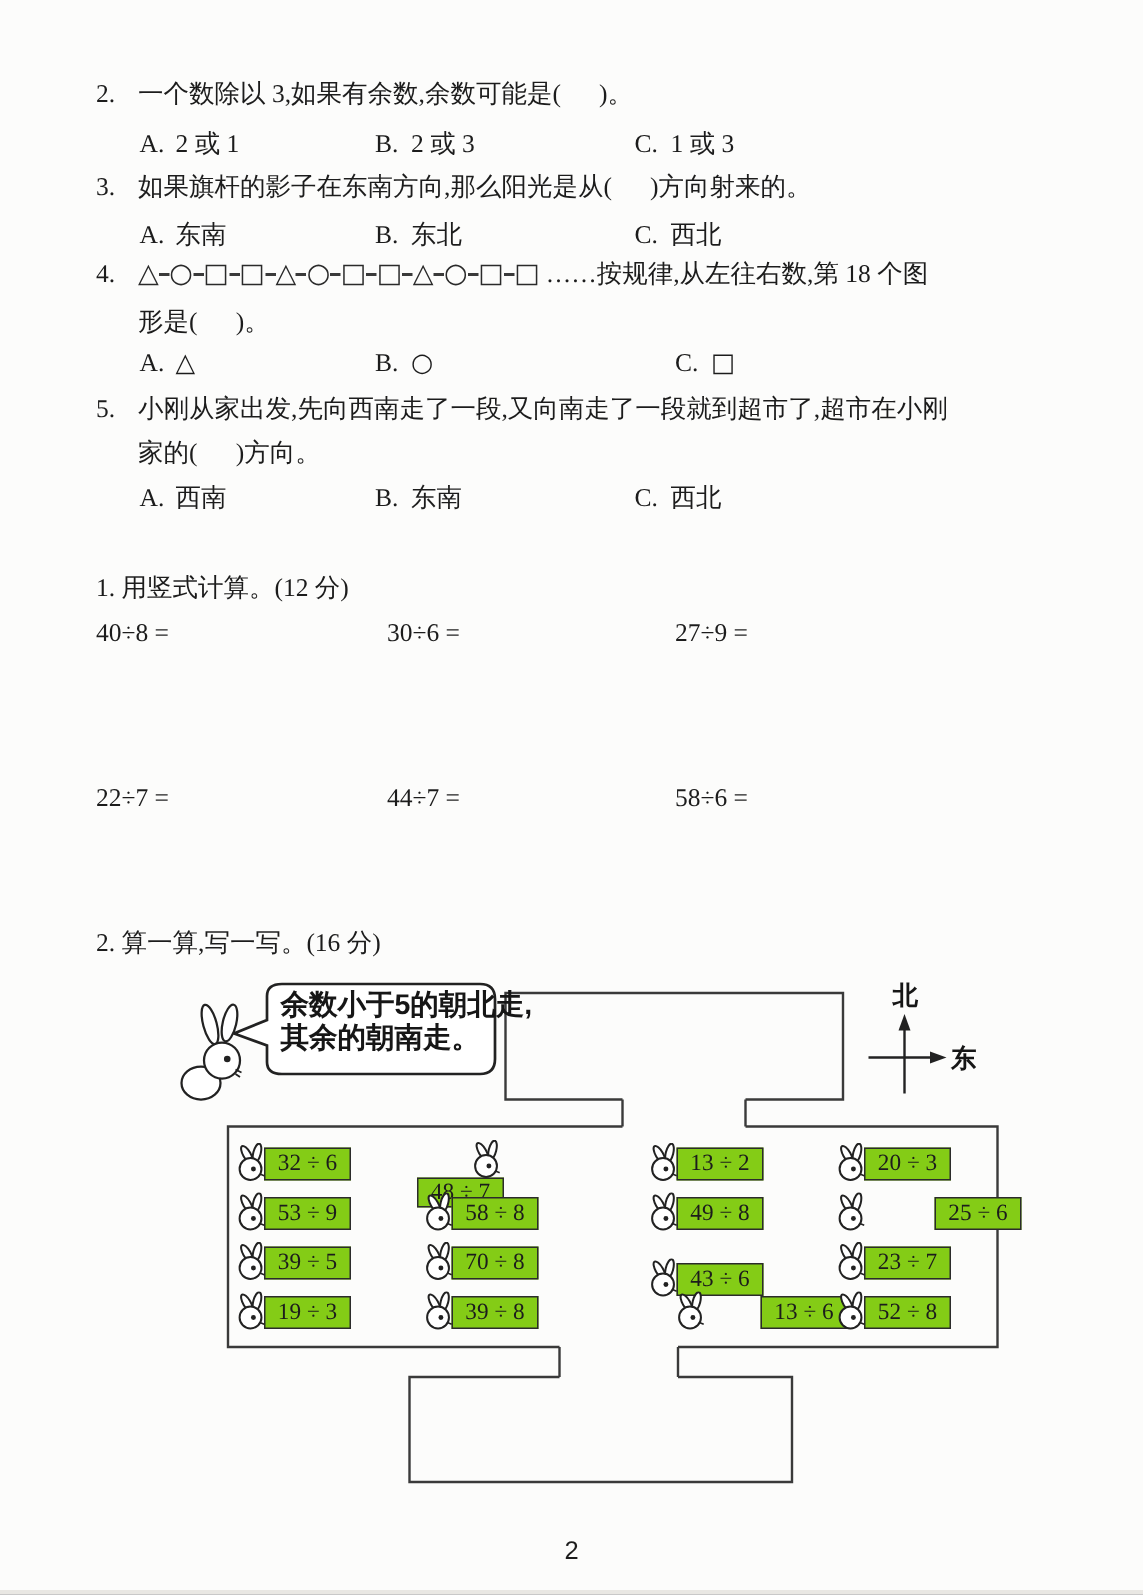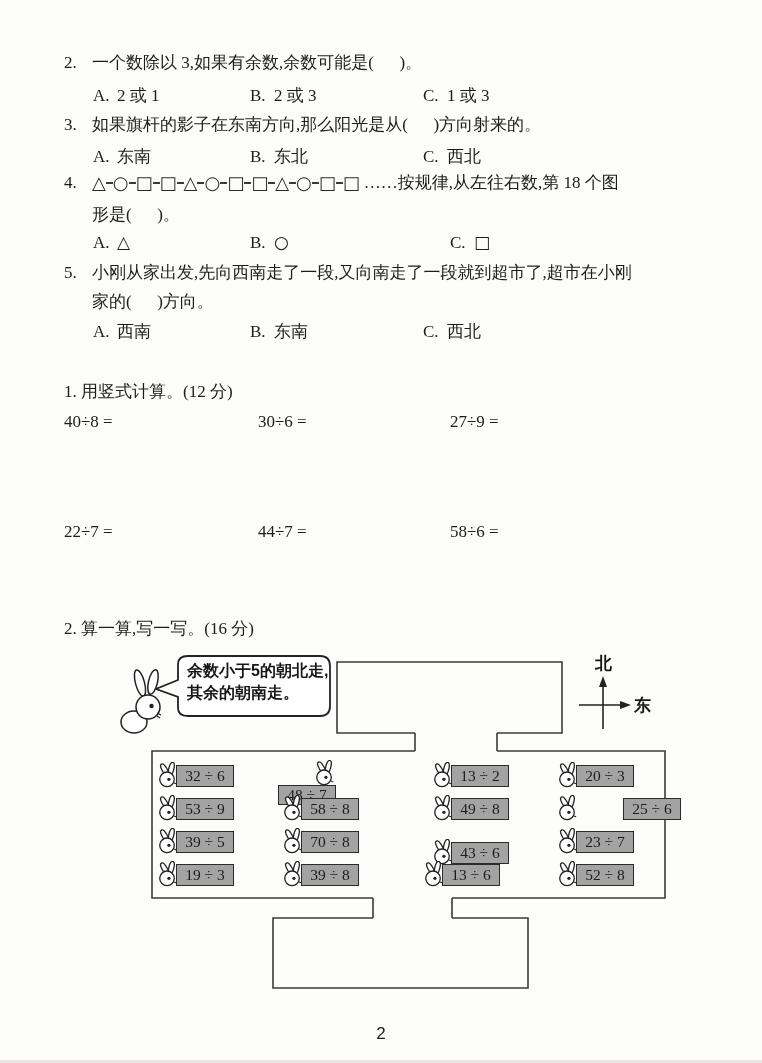--- a/index.html
+++ b/index.html
@@ -24,34 +24,34 @@
   .c1{left:64px;} .c2{left:258px;} .c3{left:450px;}
   .chain{display:inline-flex;align-items:center;margin-right:4px;}
   .chain-shape{font-family:"DejaVu Sans",sans-serif;font-size:18px;line-height:20px;color:#2a2a2a;}
   .chain-link{width:7px;height:1.5px;background:#3a3a3a;}
   .shape-glyph{font-family:"DejaVu Sans",sans-serif;}
   .diagram{position:absolute;left:0;top:645px;width:762px;height:360px;}
   .diagram svg.scene{position:absolute;left:0;top:0;}
   .bubble-text{
     position:absolute;left:187px;top:15px;width:142px;
     font-family:"Liberation Sans","DejaVu Sans",sans-serif;
-    font-size:16px;font-weight:700;line-height:22px;white-space:pre;color:#161616;
+    font-size:19px;font-weight:700;line-height:22px;white-space:pre;color:#161616;
   }
   .compass-label{
     position:absolute;font-size:17px;font-weight:700;
     font-family:"Liberation Sans","DejaVu Sans",sans-serif;color:#161616;
   }
   .compass-n{left:595px;top:7px;}
   .compass-e{left:634px;top:49px;}
   .card{position:absolute;display:flex;align-items:flex-end;height:27px;}
   .card-rabbit{position:relative;z-index:2;margin-bottom:-1px;}
   .card-rabbit svg{display:block;}
   .card-box{
     display:inline-flex;align-items:center;justify-content:center;
-    width:56px;height:20px;border:1.5px solid #2b2b2b;background:#a3a3a3;
+    width:56px;height:20px;border:1.5px solid #2b2b2b;background:#84cc16;
     font-size:15.5px;font-family:"Liberation Serif","DejaVu Serif",serif;
     margin-left:-3px;white-space:pre;
   }
   .pagenum{position:absolute;left:0;top:1024px;width:100%;text-align:center;
     font-size:17px;font-family:"Liberation Sans","DejaVu Sans",sans-serif;}
   .scan-edge{position:absolute;left:0;bottom:0;width:100%;height:3px;background:#e9e7e3;}
 </style>
 </head>
 <body>
 
@@ -304,21 +304,21 @@
                 <ellipse cx="9" cy="8" rx="2.6" ry="6.8" transform="rotate(-30 9 8)"></ellipse>
                 <ellipse cx="16" cy="7" rx="2.6" ry="6.8" transform="rotate(14 16 7)"></ellipse>
                 <circle cx="11.5" cy="18" r="7.6"></circle>
               </g>
               <circle cx="13.5" cy="18" r="1.7" fill="#222"></circle>
               <path d="M18 21.5 l3 1.2" stroke="#222" stroke-width="1.1" fill="none"></path>
             </svg>
           </span>
           <span class="card-box">43 ÷ 6</span>
         </div>
-        <div class="card" style="left: 422px; top: 214px;">
+        <div class="card" style="left: 449px; top: 214px; gap: 38px;">
           <span class="card-rabbit">
             <svg viewBox="0 0 24 27" width="23" height="26">
               <g fill="#fff" stroke="#222" stroke-width="1.4">
                 <ellipse cx="9" cy="8" rx="2.6" ry="6.8" transform="rotate(-30 9 8)"></ellipse>
                 <ellipse cx="16" cy="7" rx="2.6" ry="6.8" transform="rotate(14 16 7)"></ellipse>
                 <circle cx="11.5" cy="18" r="7.6"></circle>
               </g>
               <circle cx="13.5" cy="18" r="1.7" fill="#222"></circle>
               <path d="M18 21.5 l3 1.2" stroke="#222" stroke-width="1.1" fill="none"></path>
             </svg>

